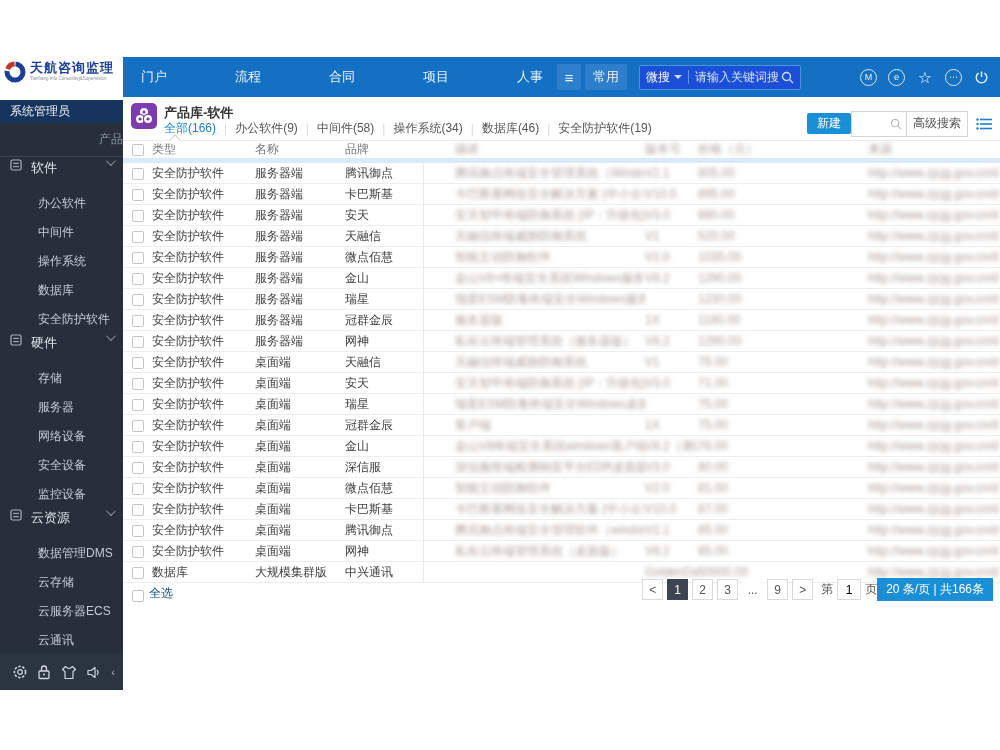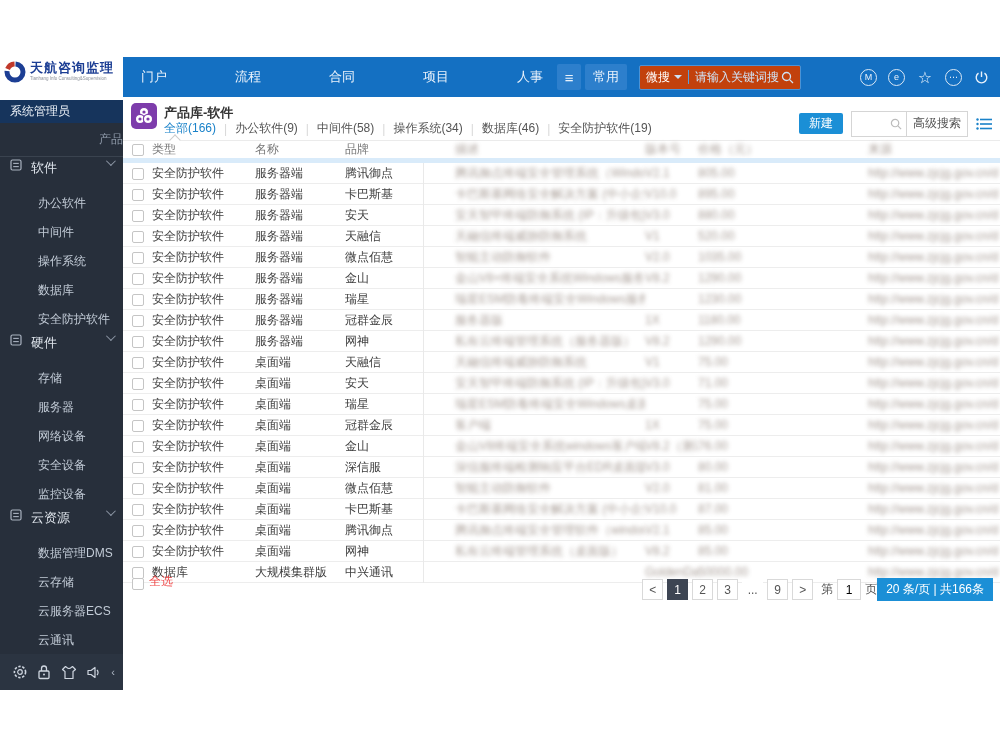--- a/index.html
+++ b/index.html
@@ -14,21 +14,21 @@
   .logo-title { font-size:13px; font-weight:bold; color:#1c3e94; letter-spacing:1px; line-height:14px; }
   .logo-sub { font-size:5px; color:#8a8f98; transform:scale(.9); transform-origin:left; }
   .logo-tagline { font-size:10px; color:#35a245; padding-left:22px; margin-top:18px; }
   .admin-band { position:absolute; left:0; top:100px; width:123px; height:23px; background:#16345c; color:#eef3f9; font-size:12px; line-height:23px; padding-left:10px; }
 
   .topbar { position:absolute; left:123px; top:57px; width:877px; height:40px; background:#1470c2; display:flex; align-items:center; }
   .nav-items { display:flex; align-items:center; margin-left:8px;gap:48px; }
   .nav-item { color:#eaf2fb; font-size:13px; padding:0 10px; line-height:40px; cursor:pointer; }
   .nav-btn { background:#2d7fcc; color:#eaf2fb; height:26px; border-radius:2px; display:flex; align-items:center; justify-content:center; font-size:13px; margin-left:4px; padding:0 8px; cursor:pointer; }
   .nav-btn.sq { width:24px; font-size:15px; }
-  .searchbox { display:flex; align-items:center; background:#c2410c; border:1px solid #4a93d6; border-radius:2px; height:25px; margin-left:12px; padding:0 6px; }
+  .searchbox { display:flex; align-items:center; background:#1d4ed8; border:1px solid #4a93d6; border-radius:2px; height:25px; margin-left:12px; padding:0 6px; }
   .searchbox .scope { color:#fff; font-size:12px; }
   .searchbox .caret { width:0; height:0; border-left:4px solid transparent; border-right:4px solid transparent; border-top:4px solid #cfe2f4; margin:0 6px 0 4px; }
   .searchbox .divider { width:1px; height:14px; background:#5a9cda; margin-right:6px; }
   .searchbox input { background:transparent; border:none; outline:none; color:#cfe2f4; font-size:12px; width:86px; }
   .searchbox input::placeholder { color:#cfe2f4; }
   .tb-icons { margin-left:auto; display:flex; align-items:center; margin-right:10px; }
   .tb-ic { width:17px; height:17px; border:1px solid #dbe8f5; border-radius:50%; color:#eaf2fb; font-size:9px; display:flex; align-items:center; justify-content:center; margin-left:11px; cursor:pointer; }
   .tb-ic.star { border:none; font-size:16px; width:18px; }
   .tb-ic svg { display:block; }
 
@@ -47,21 +47,21 @@
   
   .main { position:absolute; left:123px; top:97px; width:877px; height:593px; background:#fff; }
   .app-icon { position:absolute; left:8px; top:6px; width:26px; height:26px; background:#7d3cab; border-radius:5px; }
   .page-title { position:absolute; left:41px; top:7px; font-size:13px; font-weight:bold; color:#333; }
   .tabs { position:absolute; left:41px; top:23px; display:flex; align-items:center; font-size:12px; }
   .tab { color:#555; cursor:pointer; }
   .tab.active { color:#1a82c9; }
   .tab-sep { color:#d8d8d8; margin:0 8px; }
   .toolbar { position:absolute; right:8px; top:16px; display:flex; align-items:center; height:21px; }
   .btn-new { background:#1b8fd6; color:#fff; font-size:12px; border:none; height:21px; padding:0 10px; border-radius:2px; cursor:pointer; }
-  .srch-group { display:flex; align-items:stretch; border:1px solid #d5d5d5; height:26px; margin-left:8px; background:#fff; }
+  .srch-group { display:flex; align-items:stretch; border:1px solid #d5d5d5; height:26px; margin-left:0; background:#fff; }
   .srch-group input { border:none; outline:none; width:38px; font-size:11px; padding:0 2px 0 5px; }
   .srch-group .mag { display:flex; align-items:center; padding-right:4px; }
   .btn-adv { border-left:1px solid #d5d5d5; font-size:12px; color:#555; display:flex; align-items:center; padding:0 6px; cursor:pointer; background:#fff; }
   .list-ic { margin-left:8px; cursor:pointer; display:flex; }
 
   .thead { position:absolute; left:0; top:43px; width:877px; height:18px; display:flex; border-top:1px solid #ebebeb; font-size:12px; color:#777; align-items:center; }
   .band { position:absolute; left:0; top:61px; width:877px; height:5px; background:#d9ebfa; }
   .caret-up { position:absolute; left:48px; top:39px; width:8px; height:8px; background:#fff; border-left:1px solid #ccc; border-top:1px solid #ccc; transform:rotate(45deg); }
   .rows { position:absolute; left:0; top:66px; width:877px; }
   .row { display:flex; height:21px; align-items:center; border-bottom:1px solid #ededed; font-size:12px; color:#404040; }
@@ -71,21 +71,21 @@
   .c-name { width:90px; }
   .c-brand { width:110px; }
   .c-desc { width:190px; }
   .c-ver { width:53px; }
   .c-price { width:170px; }
   .c-src { width:130px; }
   .col-divider { position:absolute; left:300px; top:66px; width:1px; height:420px; background:#e9e9e9; }
   .blur { filter:blur(2px); color:#9a8d85; opacity:.85; }
   .cb { display:inline-block; width:12px; height:12px; border:1px solid #c5c5c5; border-radius:2px; background:#fff; vertical-align:middle; cursor:pointer; }
 
-  .select-all { position:absolute; left:9px; top:476px; display:flex; align-items:flex-end; font-size:12px; color:#ef4444; }
+  .select-all { position:absolute; left:9px; top:488px; display:flex; align-items:flex-end; font-size:12px; color:#0c4a6e; }
   .select-all span.lbl { margin-left:5px; }
 
   .pager { position:absolute; right:7px; top:481px; display:flex; align-items:center; font-size:12px; color:#555; }
   .pg { min-width:21px; height:21px; border:1px solid #d9d9d9; background:#fff; display:flex; align-items:center; justify-content:center; margin-left:4px; cursor:pointer; padding:0 4px; }
   .pg.active { background:#3d4553; border-color:#3d4553; color:#fff; }
   .pg.dots { border:none; cursor:default; }
   .jump { display:flex; align-items:center; margin-left:8px; }
   .jump input { width:24px; height:21px; border:1px solid #d9d9d9; text-align:center; font-size:12px; margin:0 4px; outline:none; }
   .badge { background:#1b8fd6; color:#fff; height:23px; display:flex; align-items:center; padding:0 9px; font-size:12px; }
 </style>

